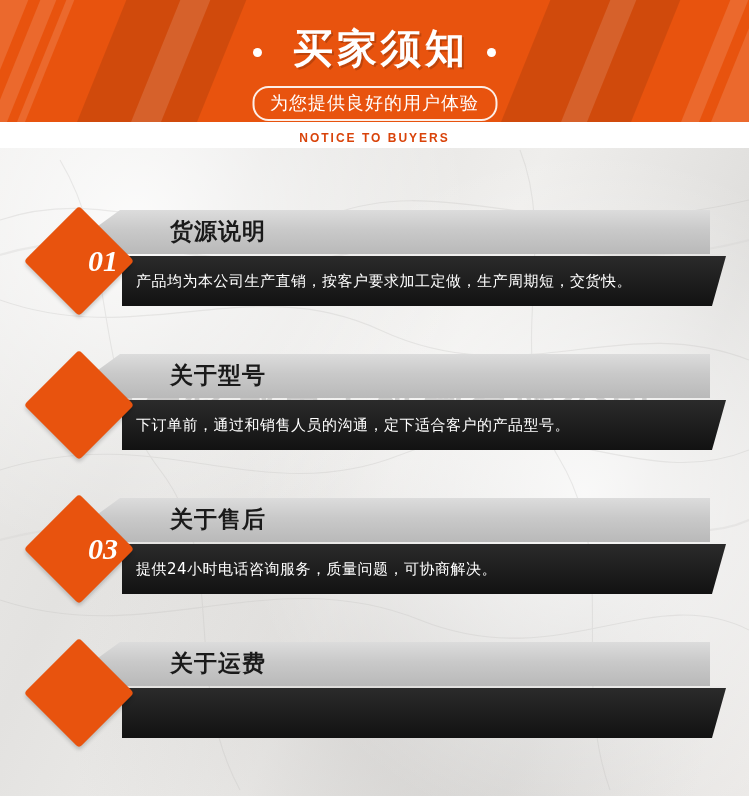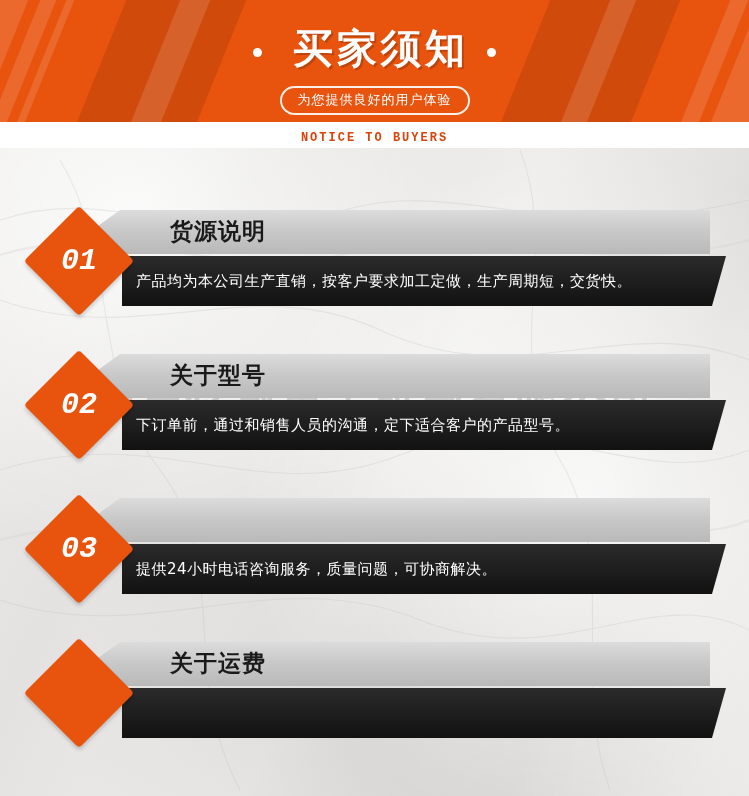--- a/index.html
+++ b/index.html
@@ -98,32 +98,32 @@
   .sub-title {
     position: absolute;
     left: 50%;
     top: 86px;
     transform: translateX(-50%);
     border: 2px solid rgba(255,255,255,0.9);
     border-radius: 16px;
     padding: 3px 16px 4px 16px;
     color: #ffffff;
     font-family: "DejaVu Sans", sans-serif;
-    font-size: 13px;
+    font-size: 18px;
     letter-spacing: 1px;
     white-space: nowrap;
   }
   .notice-en {
     position: absolute;
     left: 0;
     bottom: 3px;
     width: 749px;
     text-align: center;
     color: #d9430a;
-    font-family: Liberation Mono, monospace;
+    font-family: Liberation Sans, sans-serif;
     font-size: 12px;
     font-weight: bold;
     letter-spacing: 2px;
   }
 
   
   .watermark {
     position: absolute;
     left: 0;
     top: 370px;
@@ -169,23 +169,23 @@
     z-index: 3;
     box-shadow: 2px 2px 4px rgba(0,0,0,0.18);
   }
   .badge-num {
     position: absolute;
     left: 0;
     top: 12px;
     width: 78px;
     height: 78px;
     line-height: 78px;
-    text-align: center;
+    text-align: right;
     color: #ffffff;
-    font-family: Liberation Mono, monospace;
+    font-family: Liberation Serif, serif;
     font-style: italic;
     font-size: 30px;
     font-weight: bold;
     z-index: 4;
   }
 
   .head-bar {
     position: absolute;
     left: 58px;
     top: 0px;
@@ -290,30 +290,30 @@
       <div class="badge"></div>
       <div class="badge-num">01</div>
       <div class="head-text">货源说明</div>
       <div class="body-text">产品均为本公司生产直销，按客户要求加工定做，生产周期短，交货快。</div>
     </div>
 
     <div class="item item-1">
       <div class="head-bar"></div>
       <div class="body-bar"></div>
       <div class="badge"></div>
-      <div class="badge-num">02</div>
       <div class="head-text">关于型号</div>
       <div class="body-text">下订单前，通过和销售人员的沟通，定下适合客户的产品型号。</div>
     </div>
 
     <div class="item item-2">
       <div class="head-bar"></div>
       <div class="body-bar"></div>
       <div class="badge"></div>
       <div class="badge-num">03</div>
+      <div class="head-text">关于售后</div>
       <div class="body-text">提供24小时电话咨询服务，质量问题，可协商解决。</div>
     </div>
 
     <div class="item item-3">
       <div class="head-bar"></div>
       <div class="body-bar"></div>
       <div class="badge"></div>
       <div class="head-text">关于运费</div>
     </div>
 

